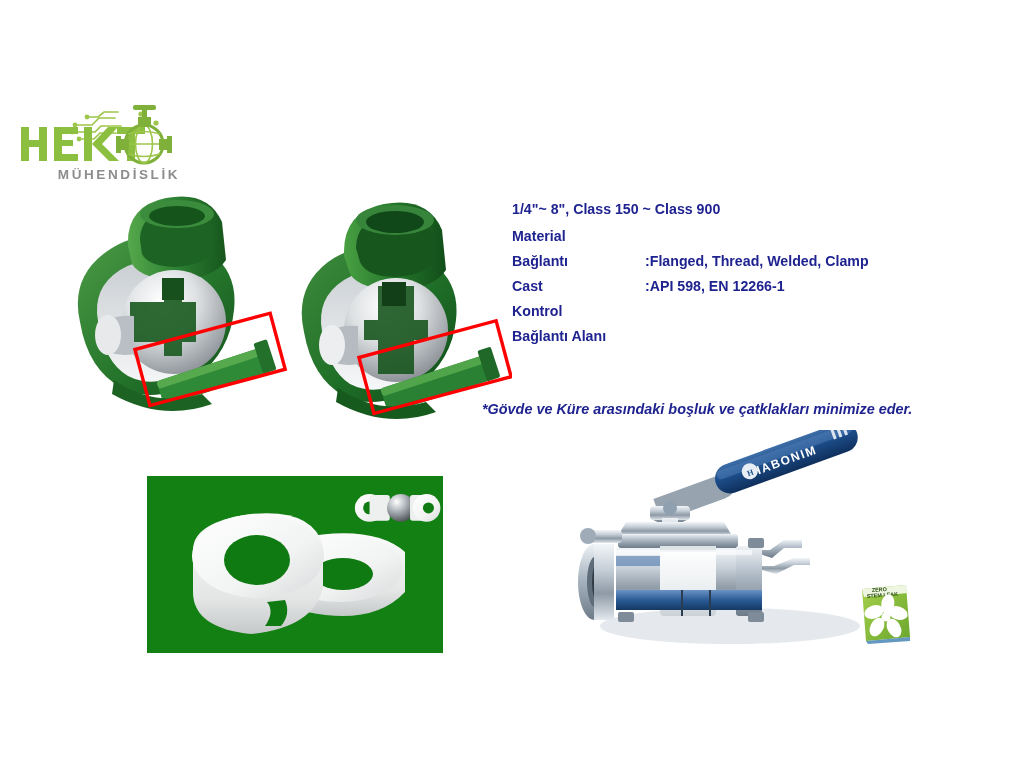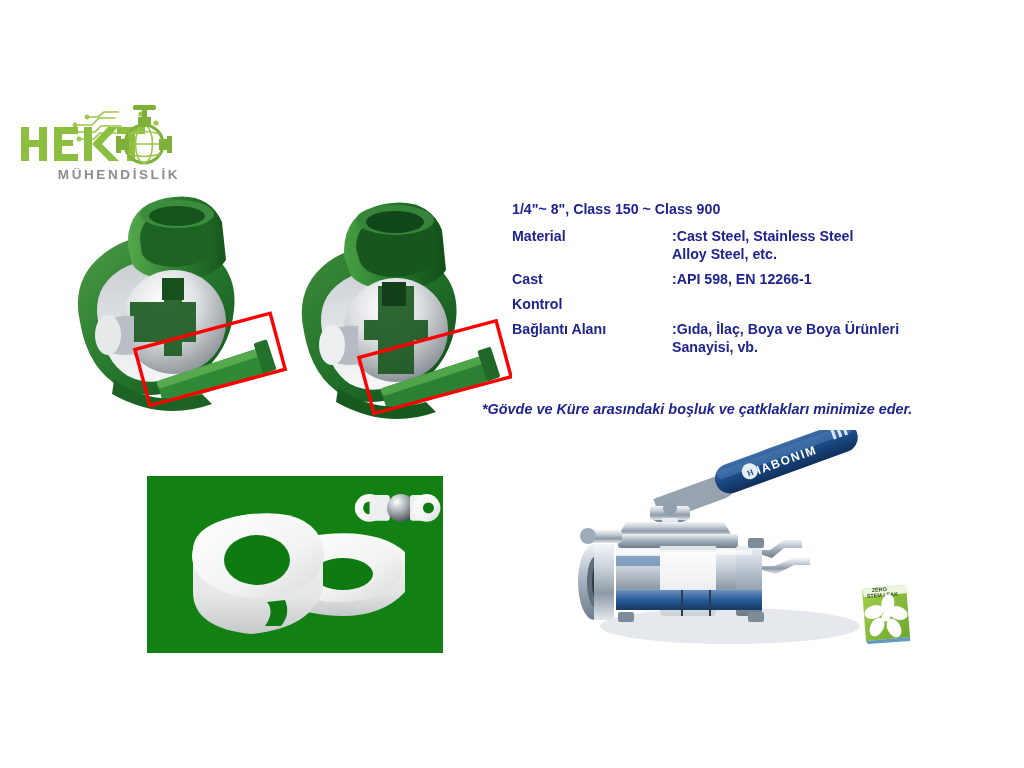--- a/index.html
+++ b/index.html
@@ -23,21 +23,21 @@
   .title{
     position:absolute;left:312px;top:138px;
     font-size:25px;font-weight:700;color:#1c1c8f;
     letter-spacing:.3px;white-space:nowrap;
   }
 
   
   .specs{position:absolute;left:512px;top:198px;width:470px;color:#1f2390;}
   .spec-head{font-size:14.2px;font-weight:700;line-height:23px;white-space:nowrap;}
   .spec-table{margin-top:6px;}
-  .spec-row{display:flex;align-items:flex-start;margin-bottom:7px;gap:27px;}
+  .spec-row{display:flex;align-items:flex-start;margin-bottom:7px;}
   .spec-key{width:133px;flex:0 0 133px;font-size:14.2px;font-weight:700;line-height:18px;}
   .spec-val{font-size:14.2px;font-weight:700;line-height:18px;white-space:pre-line;}
   .note{
     position:absolute;left:482px;top:400px;width:450px;
     font-size:14.4px;font-weight:700;font-style:italic;color:#1f2390;
     line-height:19px;
   }
 
   
   .cut{position:absolute;}
@@ -111,34 +111,34 @@
     </div>
     <div class="logo-sub">MÜHENDİSLİK</div>
   </div>
 
 
   <div class="specs">
     <div class="spec-head">1/4"~ 8", Class 150 ~ Class 900</div>
     <div class="spec-table">
       <div class="spec-row">
         <div class="spec-key">Material</div>
-        <div class="spec-val">:Cast Steel, Stainless Steel
-  Alloy Steel, etc.</div>
+      </div>
+      <div class="spec-row">
+        <div class="spec-key">Bağlantı</div>
+        <div class="spec-val">:Flanged, Thread, Welded, Clamp</div>
       </div>
       <div class="spec-row">
         <div class="spec-key">Cast</div>
         <div class="spec-val">:API 598, EN 12266-1</div>
       </div>
       <div class="spec-row">
         <div class="spec-key">Kontrol</div>
       </div>
       <div class="spec-row">
         <div class="spec-key">Bağlantı Alanı</div>
-        <div class="spec-val">:Gıda, İlaç, Boya ve Boya Ürünleri
-  Sanayisi, vb.</div>
       </div>
     </div>
   </div>
   <div class="note">*Gövde ve Küre arasındaki boşluk ve çatklakları minimize eder.</div>
 
   <div class="cut" style="left:62px;top:182px;">
     <svg width="230" height="240" viewBox="0 0 230 240">
       <defs>
         <radialGradient id="ballA" cx="38%" cy="30%" r="75%">
           <stop offset="0%" stop-color="#ffffff"></stop>

